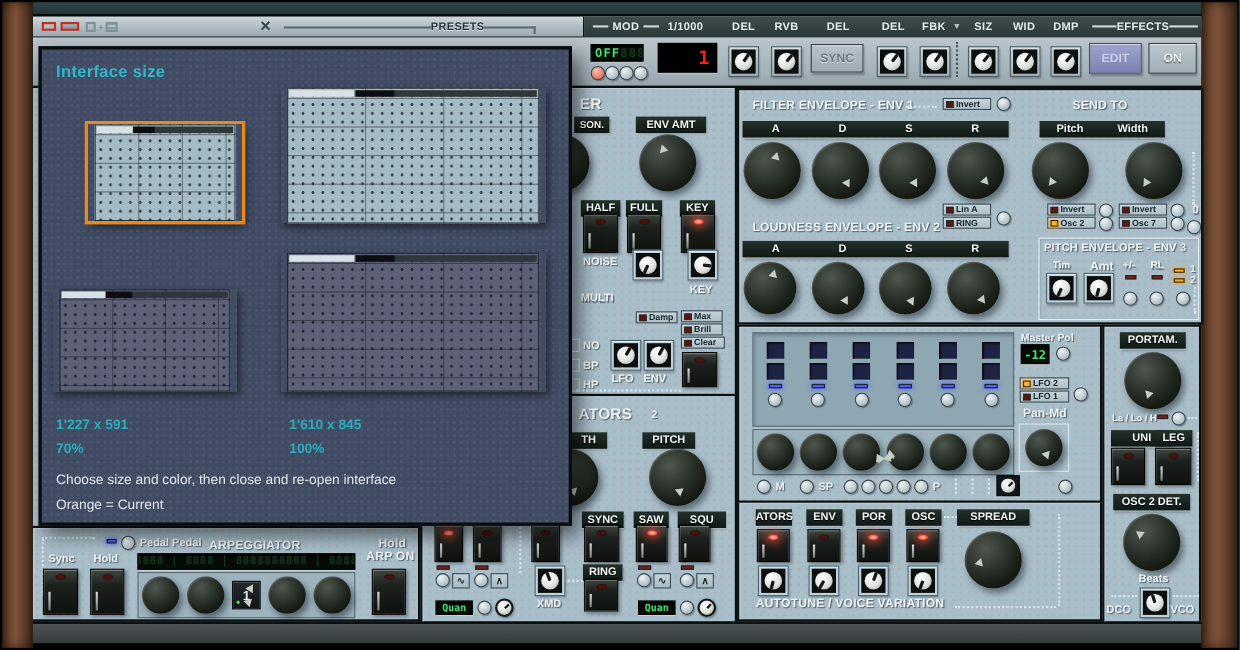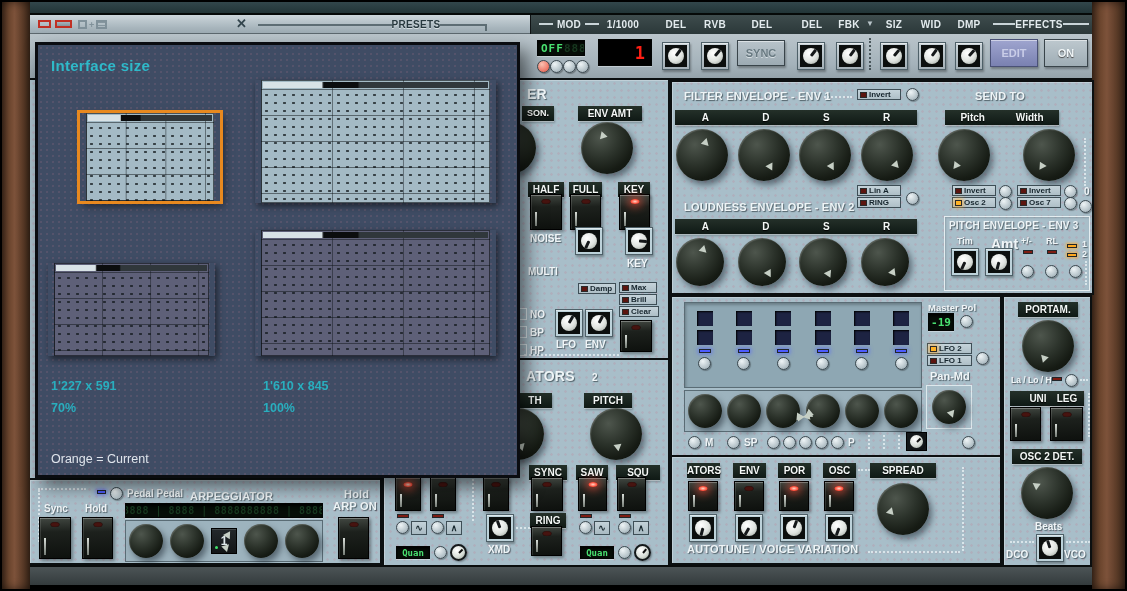--- a/index.html
+++ b/index.html
@@ -413,21 +413,21 @@
   <span class="knb kL" style="left:127px;top:156px;width:48px;height:48px;--a:155deg">
       <i></i>
     </span>
   <span class="knb kL" style="left:189px;top:156px;width:48px;height:48px;--a:143deg">
       <i></i>
     </span>
 
   <div class="abs" style="left:272px;top:134px;width:146px;height:75px;border:1px solid #e4edf0;box-shadow:inset 1px 1px 2px rgba(0,0,0,.15)">
     <span class="ttl" style="left:4px;top:3px;font-size:10px">PITCH ENVELOPE - ENV 3</span>
     <span class="lbl" style="left:12px;top:19px;font-size:9px">Tim</span>
-    <span class="lbl" style="left:46px;top:19px;font-size:14px">Amt</span>
+    <span class="lbl" style="left:46px;top:19px;font-size:11px">Amt</span>
     <span class="kS" style="left:6px;top:31px;--a:205deg">
         <b>
           <s>
             <i></i>
           </s>
         </b>
       </span>
     <span class="kS" style="left:40px;top:31px;--a:195deg">
         <b>
           <s>
@@ -522,21 +522,21 @@
   <span class="dotv" style="left:196px;top:138px;height:14px"></span>
   <span class="dotv" style="left:211px;top:138px;height:14px"></span>
   <span class="dotv" style="left:226px;top:138px;height:14px"></span>
   <span class="abs" style="left:234px;top:135px;width:21px;height:19px;background:#14181a;border:1px solid #000;display:flex;align-items:center;justify-content:center">
       <span class="kT" style="position:static;--a:45deg">
         <i></i>
       </span>
     </span>
   <span class="rbtn" style="left:290px;top:139px"></span>
   <span class="lbl" style="left:256px;top:5px;font-size:9.5px">Master Pol</span>
-  <div class="disp" style="left:256px;top:16px;width:26px;height:18px;font-size:11px;justify-content:center">-19</div>
+  <div class="disp" style="left:256px;top:16px;width:26px;height:18px;font-size:11px;justify-content:center">-12</div>
   <span class="rbtn" style="left:288px;top:18px"></span>
   <div class="chk lit" style="left:255px;top:46px;width:45px">
       <u></u>
       <span>LFO 2</span>
     </div>
   <div class="chk" style="left:255px;top:58px;width:45px">
       <u></u>
       <span>LFO 1</span>
     </div>
   <span class="rbtn" style="left:304px;top:55px"></span>
@@ -693,14 +693,15 @@
   <div class="thumb darkv" style="left:10px;top:218px;width:167px;height:93px">
       <div class="tbody"></div>
     </div>
   <div class="thumb darkv" style="left:217px;top:185px;width:241px;height:126px">
       <div class="tbody"></div>
     </div>
   <span class="dlg-size" style="left:13px;top:334px">1'227 x 591</span>
   <span class="dlg-size" style="left:13px;top:356px">70%</span>
   <span class="dlg-size" style="left:225px;top:334px">1'610 x 845</span>
   <span class="dlg-size" style="left:225px;top:356px">100%</span>
+  <span class="dlg-txt" style="left:13px;top:384px">Choose size and color, then close and re-open interface</span>
   <span class="dlg-txt" style="left:13px;top:407px">Orange = Current</span>
 </div>
 
 </body></html>

